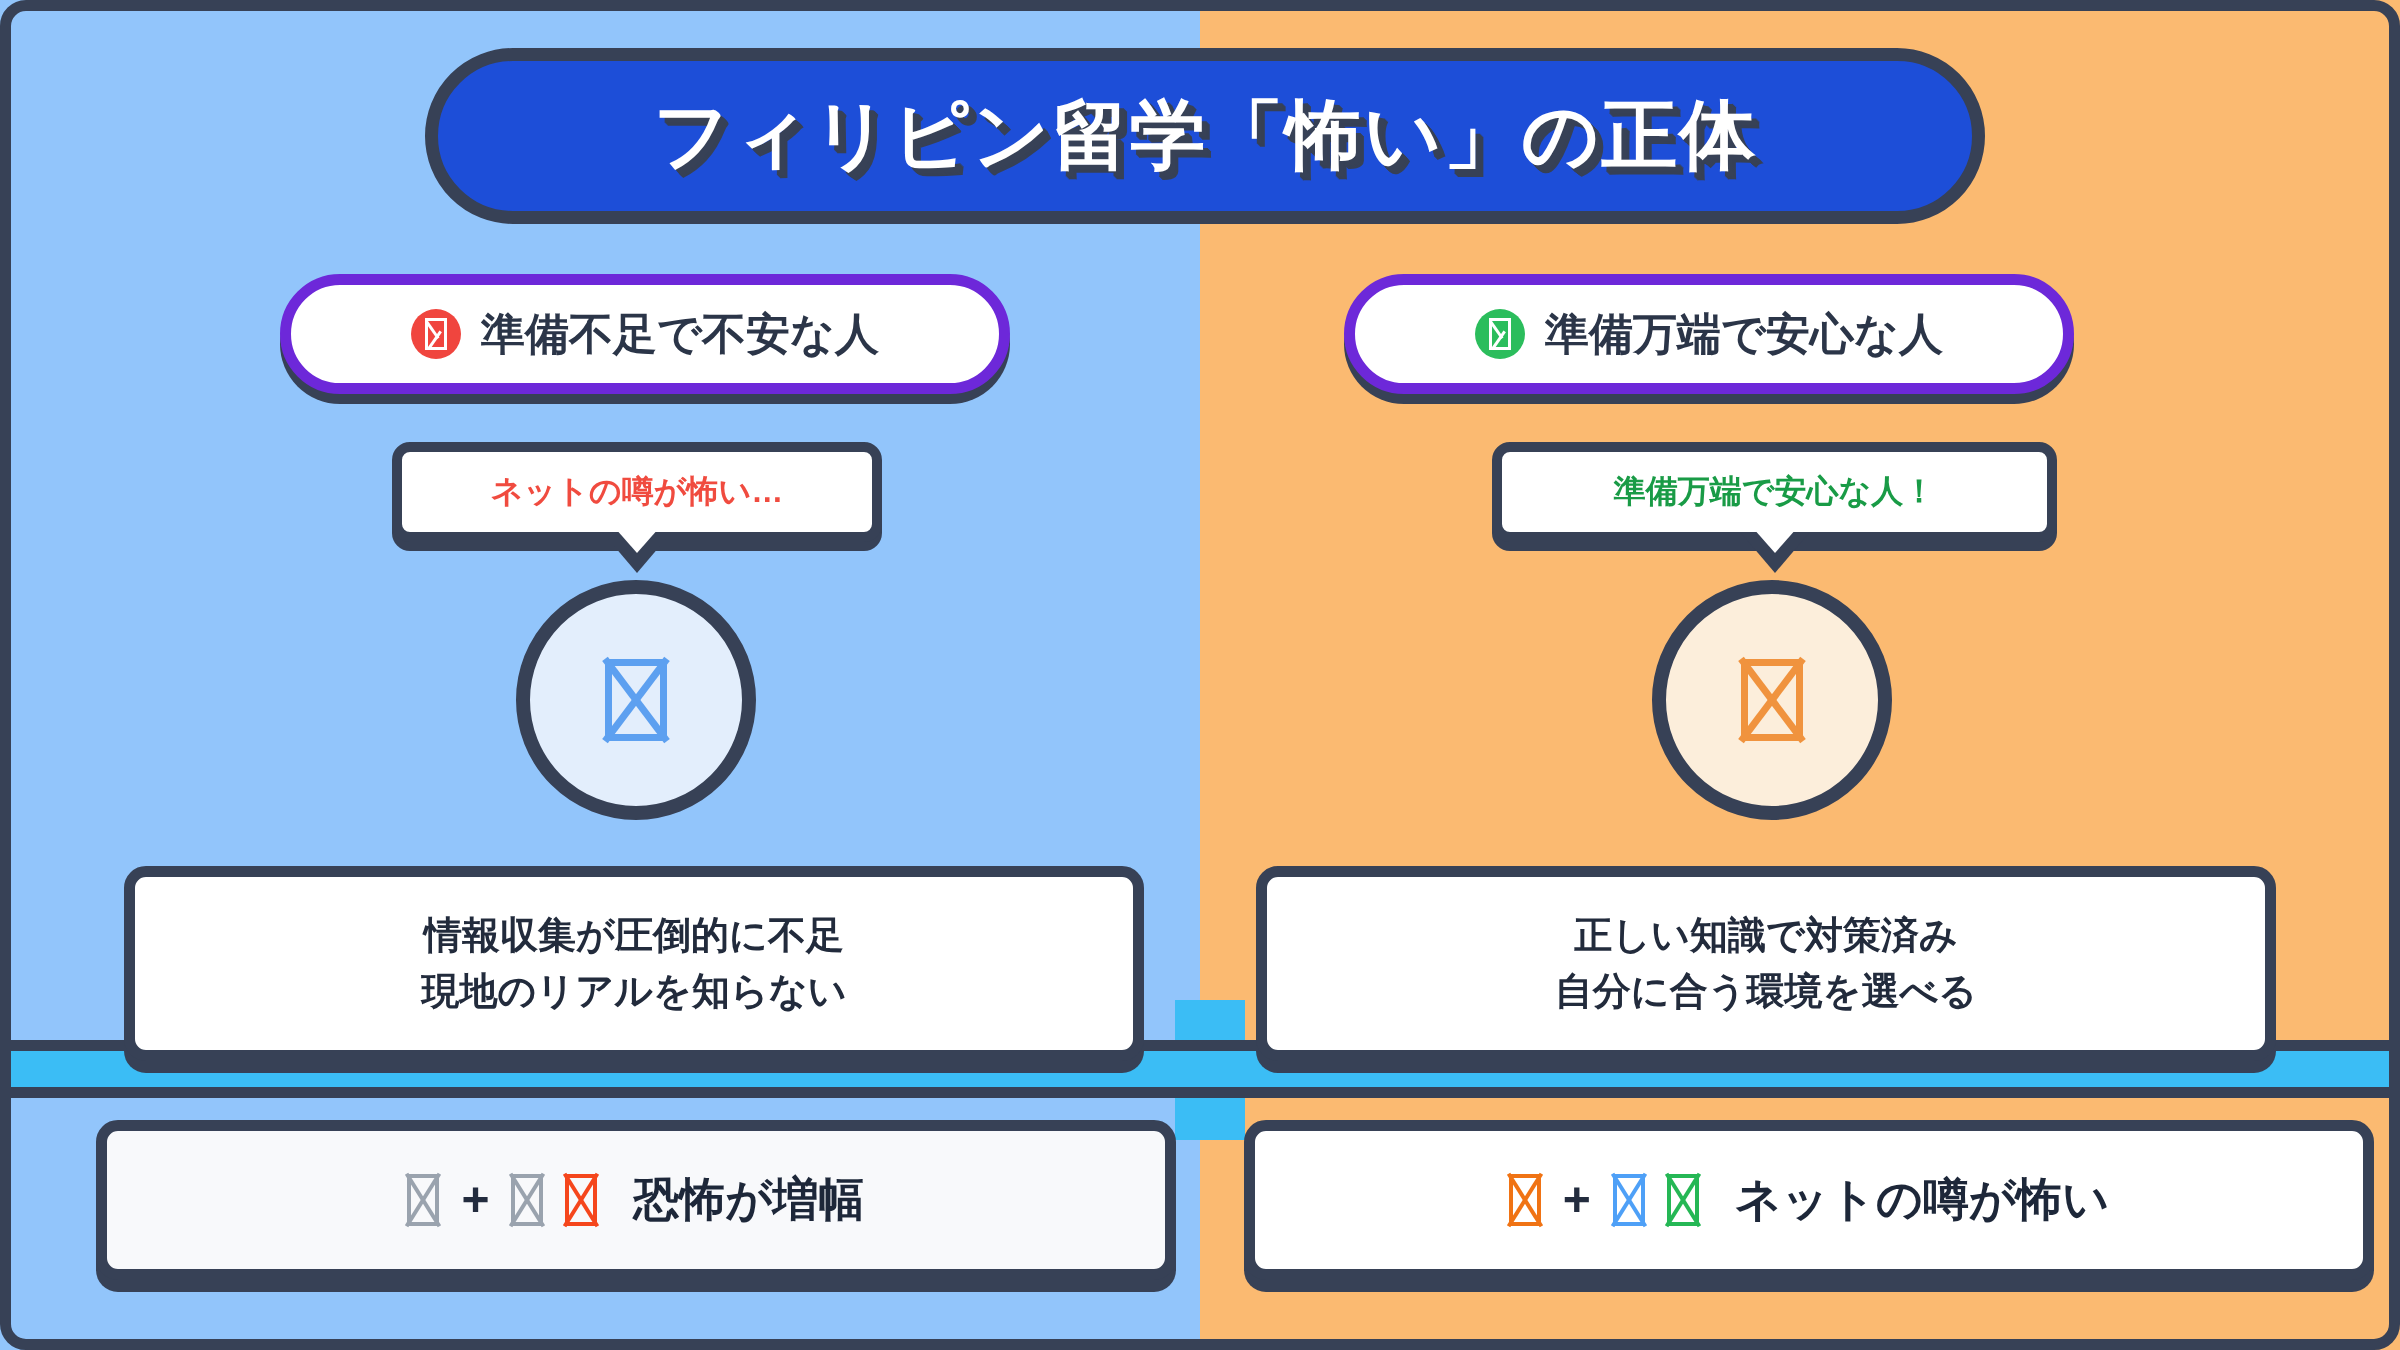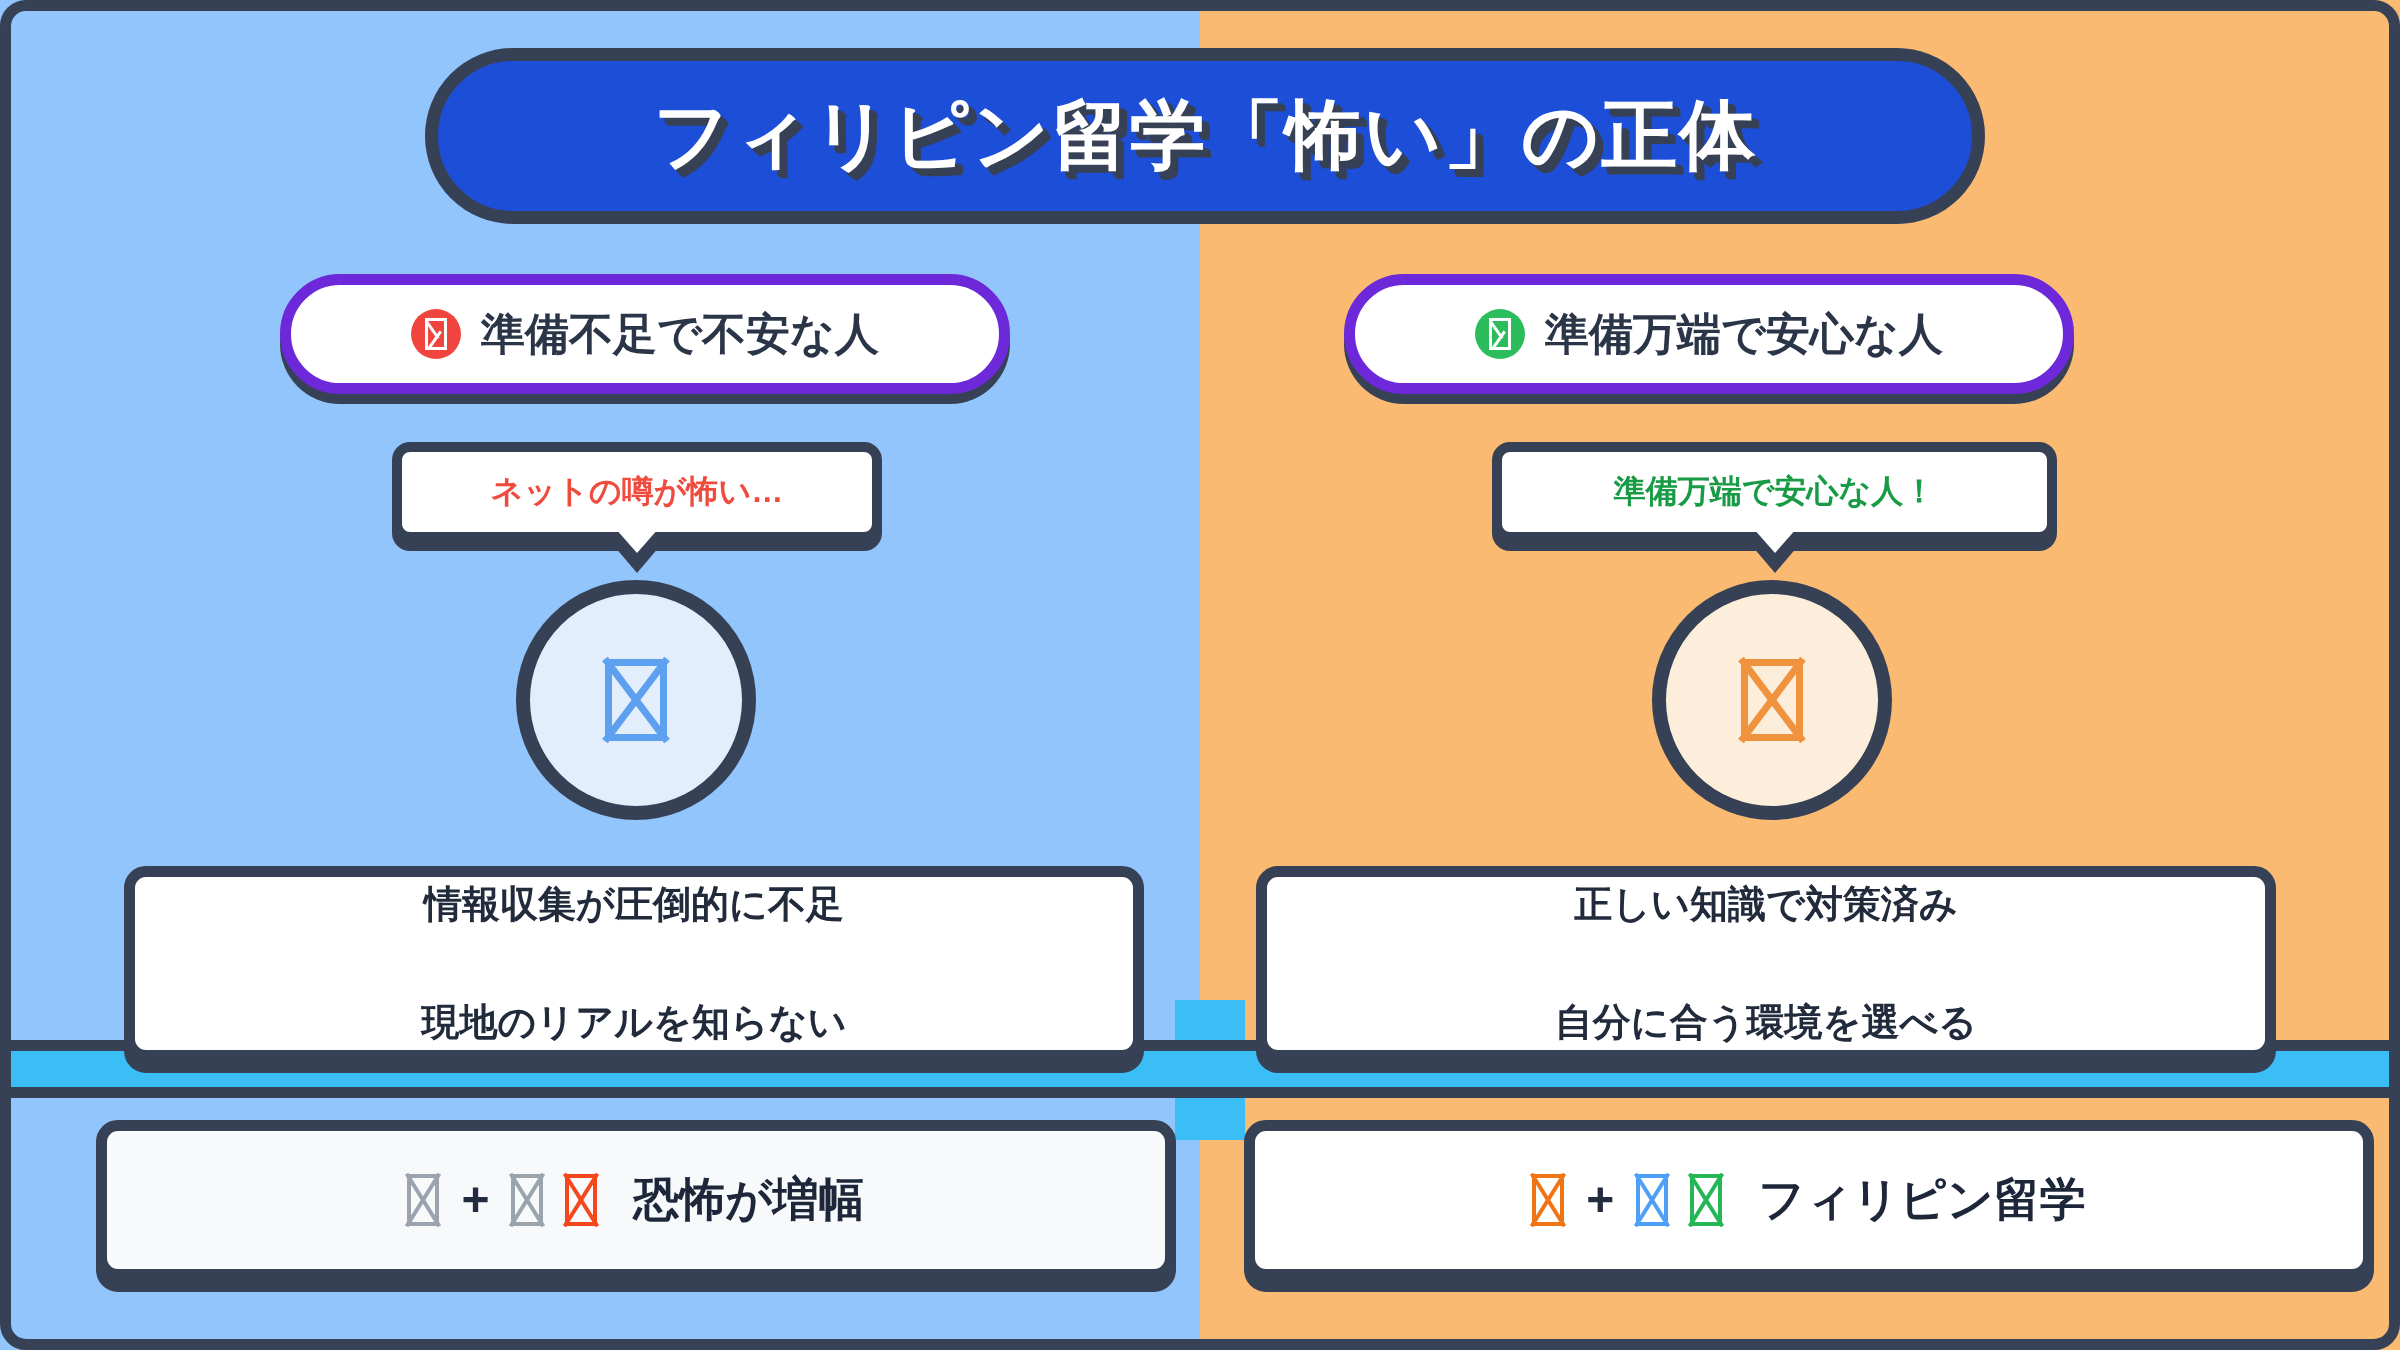--- a/index.html
+++ b/index.html
@@ -261,21 +261,21 @@
     position: absolute;
     top: 866px;
     height: 195px;
     background: #FFFFFF;
     border: 11px solid #374156;
     border-radius: 22px;
     box-sizing: border-box;
     display: flex;
     flex-direction: column;
     align-items: center;
-    justify-content: space-between;
+    justify-content: center;
     box-shadow: 0 12px 0 #374156;
     z-index: 20;
   }
   .desc-card.left  { left: 124px;  width: 1020px; }
   .desc-card.right { left: 1256px; width: 1020px; }
   .desc-line {
     font-size: 38px;
     font-weight: bold;
     color: #222B3C;
     line-height: 1.45;
@@ -436,21 +436,21 @@
     <span class="tofu-mid c-blue">
       <span class="bx"></span>
         <span class="d1"></span>
         <span class="d2"></span>
     </span>
     <span class="tofu-mid c-green">
       <span class="bx"></span>
         <span class="d1"></span>
         <span class="d2"></span>
     </span>
-    <span class="result-label">フィリピン留学</span>
+    <span class="result-label">ネットの噂が怖い</span>
   </div>
 
   <div class="title-pill">
     <span class="title-text">フィリピン留学「怖い」の正体</span>
   </div>
 
   <div class="outer-frame"></div>
 
 </div>
 

